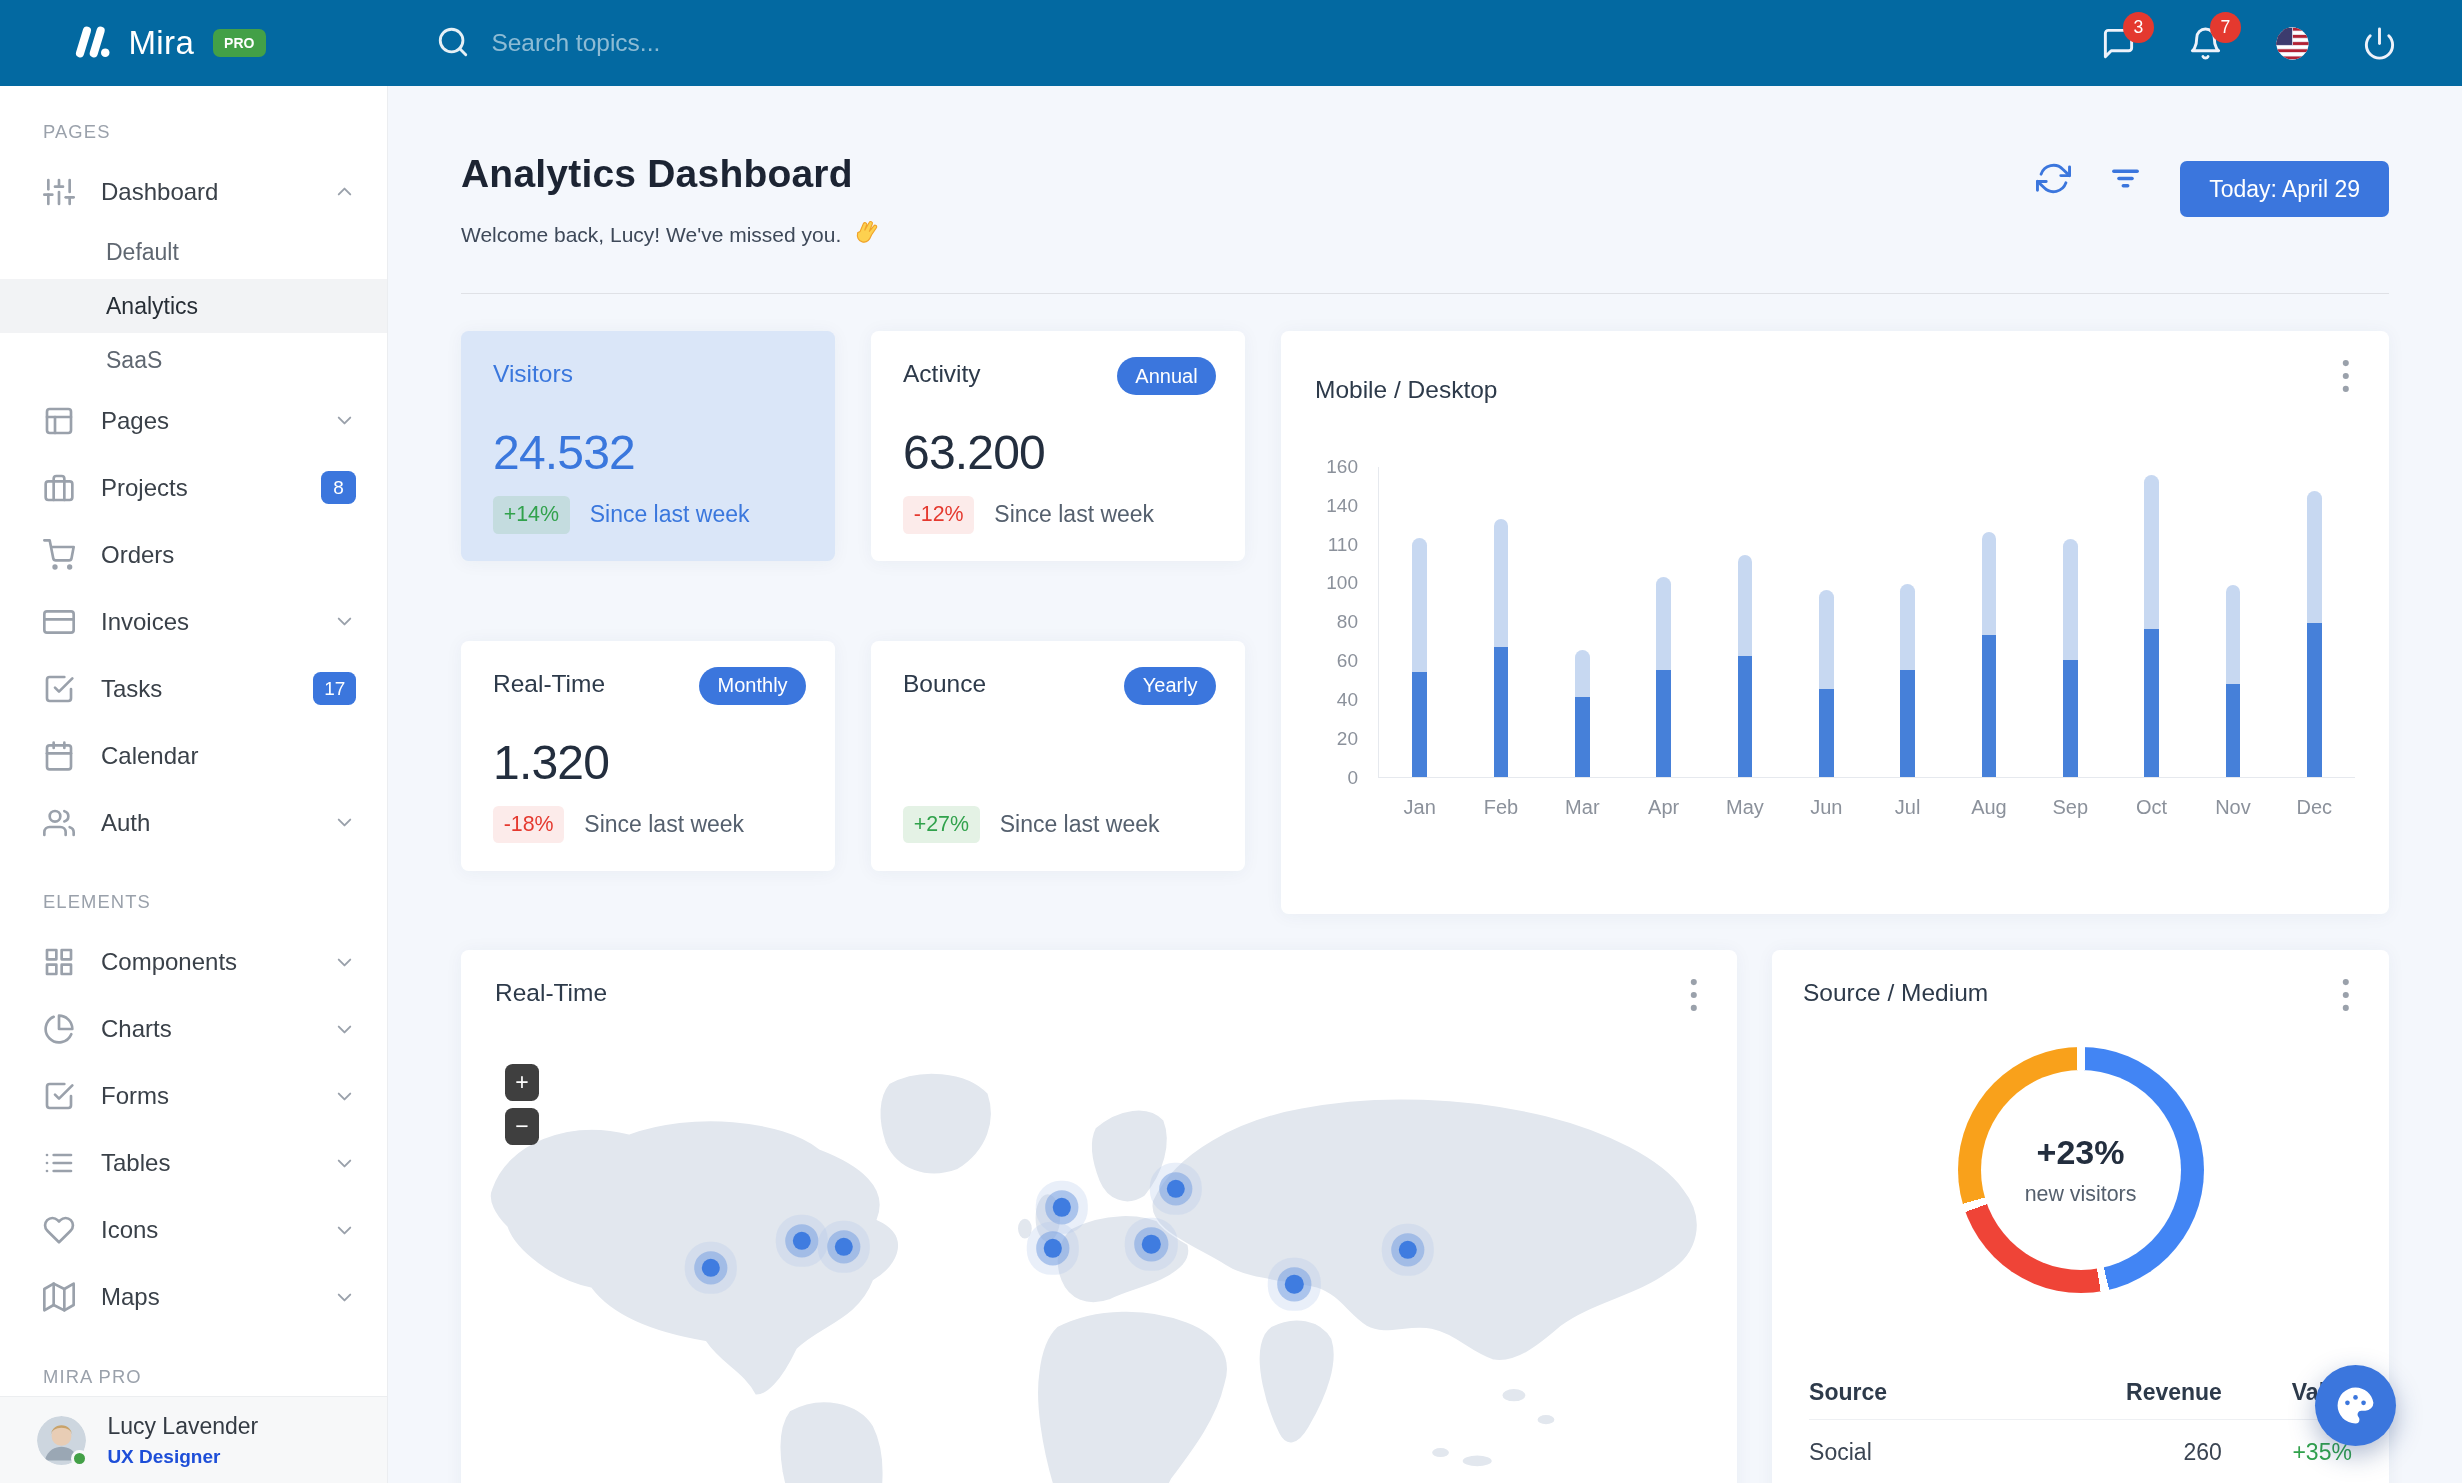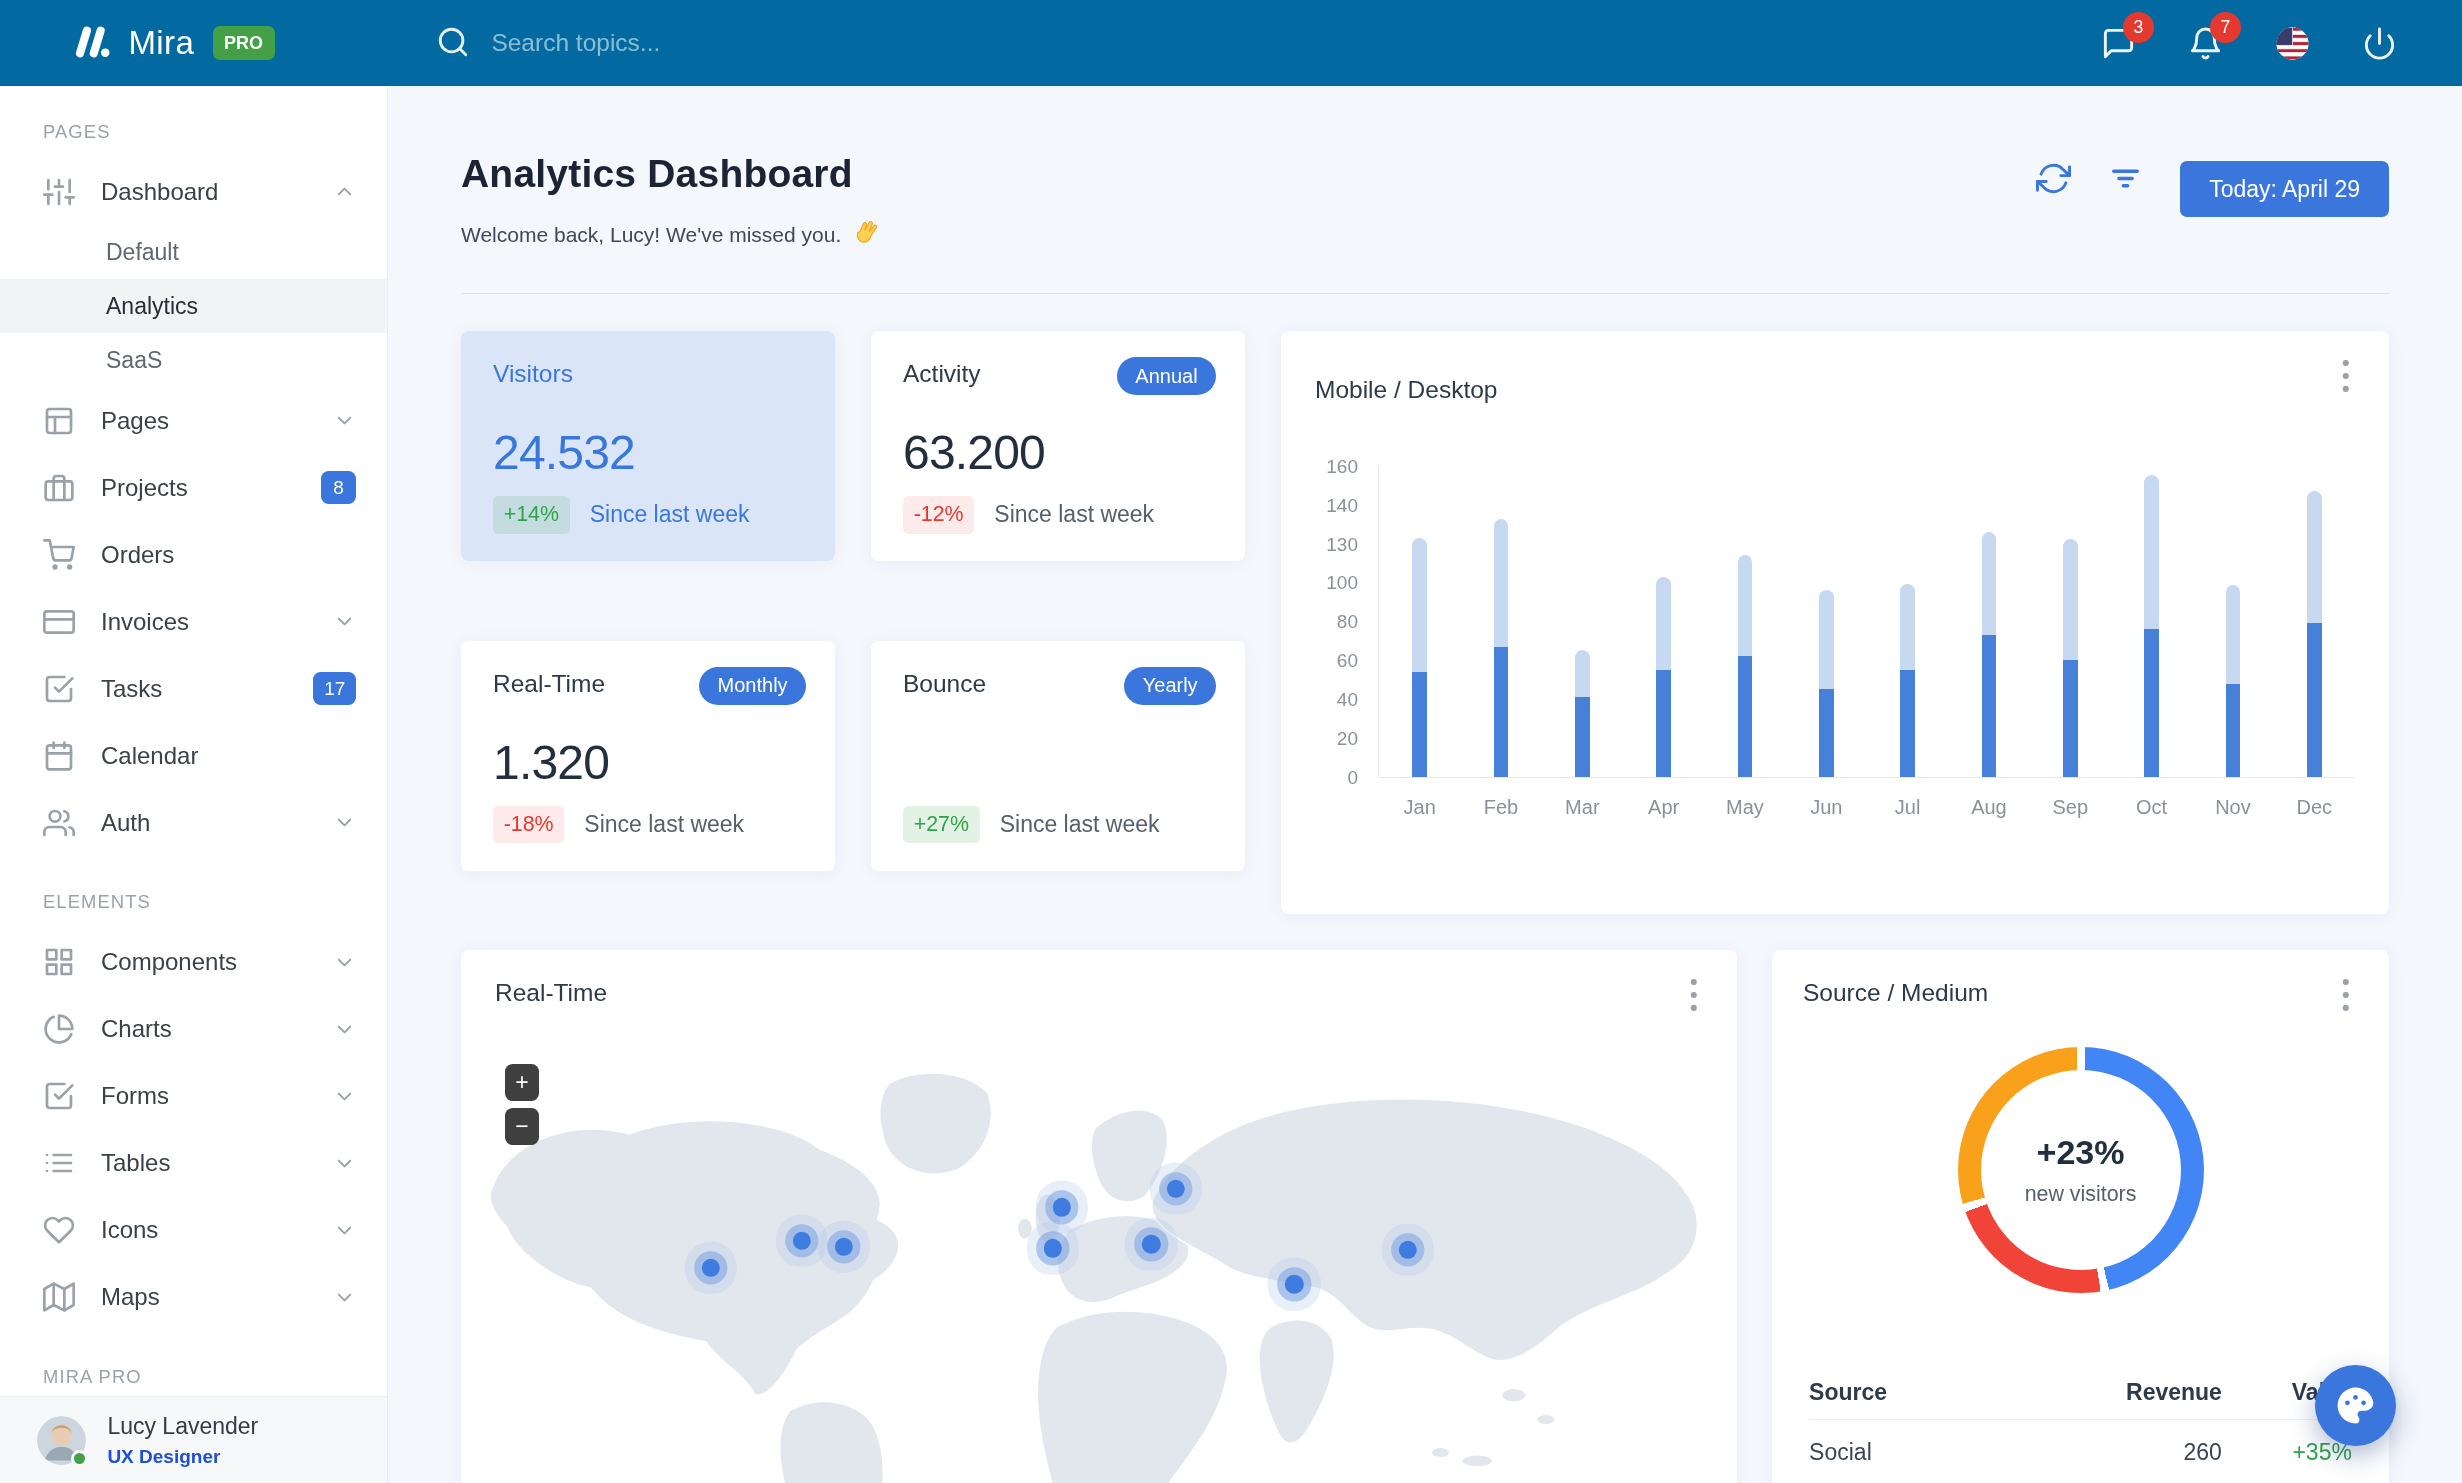--- a/index.html
+++ b/index.html
@@ -12,21 +12,21 @@
   }
   .app { position: relative; width: 2462px; height: 1484px; overflow: hidden; }
 
   
   .navbar {
     position: absolute; top: 0; left: 0; right: 0; height: 86px;
     background: #0369a1; display: flex; align-items: center; z-index: 40;
   }
   .brand { display: flex; align-items: center; gap: 18.4px; padding-left: 70px; width: 382px; }
   .brand-name { color: #fff; font-size: 33px; font-weight: 500; letter-spacing: 0.4px; }
-  .pro-badge { background: #43a047; color: #fff; font-size: 18px; font-weight: 700; padding: 6.1px 11.5px; border-radius: 6.9px; }
+  .pro-badge { background: #43a047; color: #fff; font-size: 14px; font-weight: 700; padding: 6.1px 11.5px; border-radius: 6.9px; }
   .nav-search { display: flex; align-items: center; gap: 21.4px; flex: 1; margin-left: 54px; }
   .nav-search svg { width: 34px; height: 34px; stroke: #ffffff; opacity: .9; }
   .nav-search input {
     background: transparent; border: none; outline: none;
     color: #fff; font-size: 24.5px; width: 535px; font-family: "Liberation Sans", sans-serif;
   }
   .nav-search input::placeholder { color: rgba(255,255,255,.55); }
   .nav-actions { display: flex; align-items: center; gap: 49px; padding-right: 64px; }
   .icon-btn { position: relative; width: 38px; height: 38px; display: flex; align-items: center; justify-content: center; cursor: pointer; }
   .icon-btn svg { width: 35px; height: 35px; stroke: #eef2fa; }
@@ -502,21 +502,21 @@
             </svg>
         </span>
         <div class="plot-wrap">
           <div class="ylabels" id="bar-ylabels">
               <span style="bottom: 0px;">0</span>
               <span style="bottom: 39px;">20</span>
               <span style="bottom: 78px;">40</span>
               <span style="bottom: 117px;">60</span>
               <span style="bottom: 156px;">80</span>
               <span style="bottom: 195px;">100</span>
-              <span style="bottom: 233px;">130</span>
+              <span style="bottom: 233px;">110</span>
               <span style="bottom: 272px;">140</span>
               <span style="bottom: 311px;">160</span>
             </div>
           <div class="bars-area" id="bars-area">
               <div class="bar-slot">
                 <div class="bar">
                   <div class="seg-top" style="height: 134px; background: rgb(199, 216, 241);"></div>
                   <div class="seg-bottom" style="height: 105px; background: rgb(70, 128, 217);"></div>
                 </div>
               </div>

